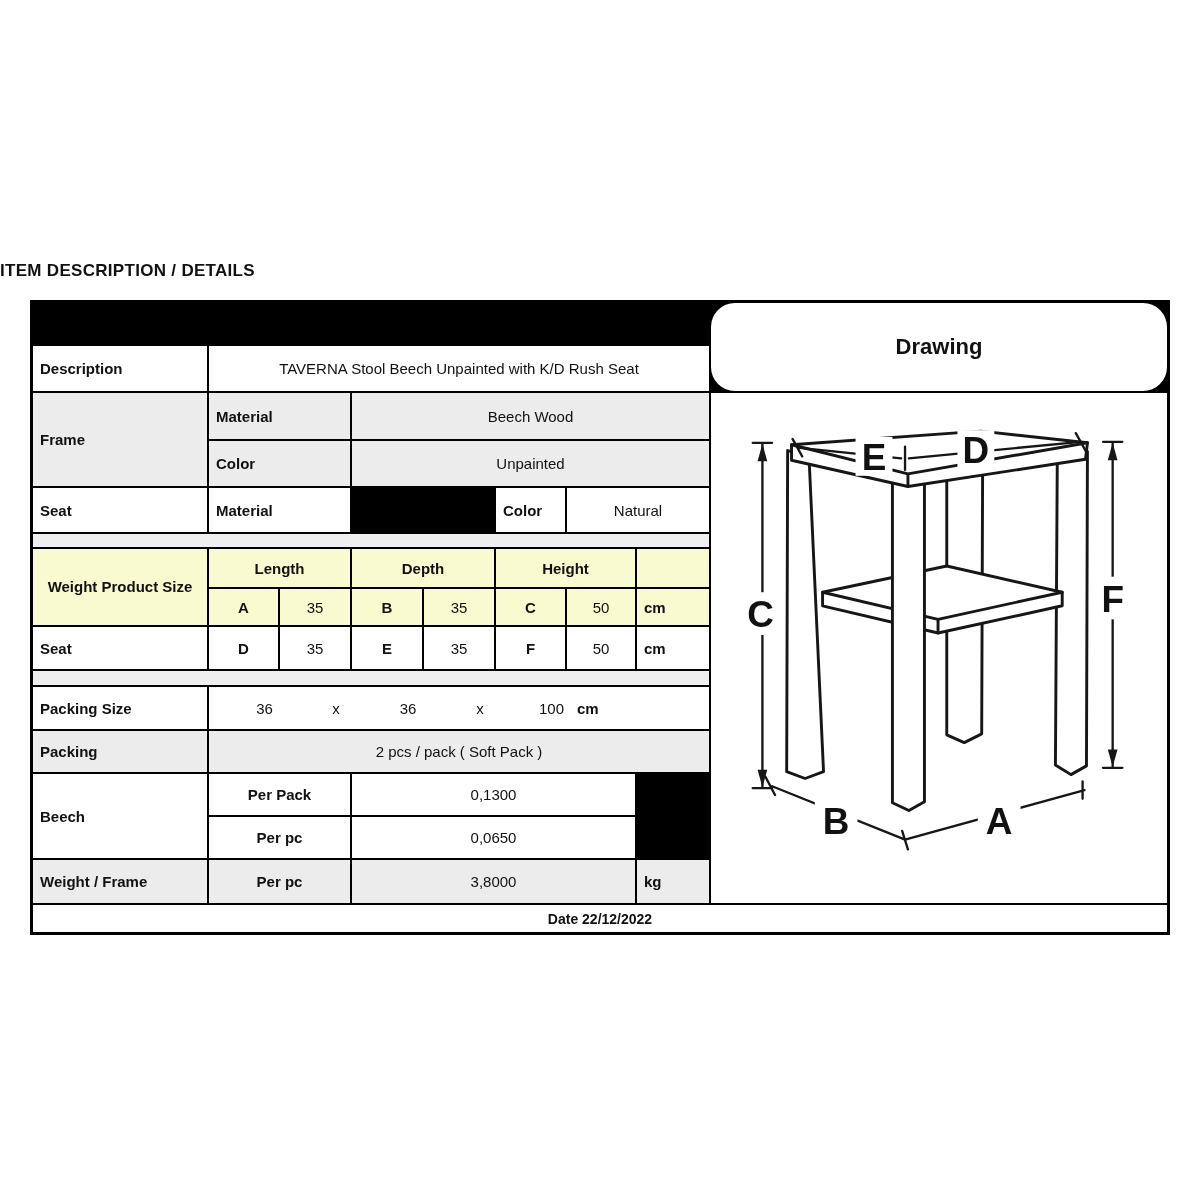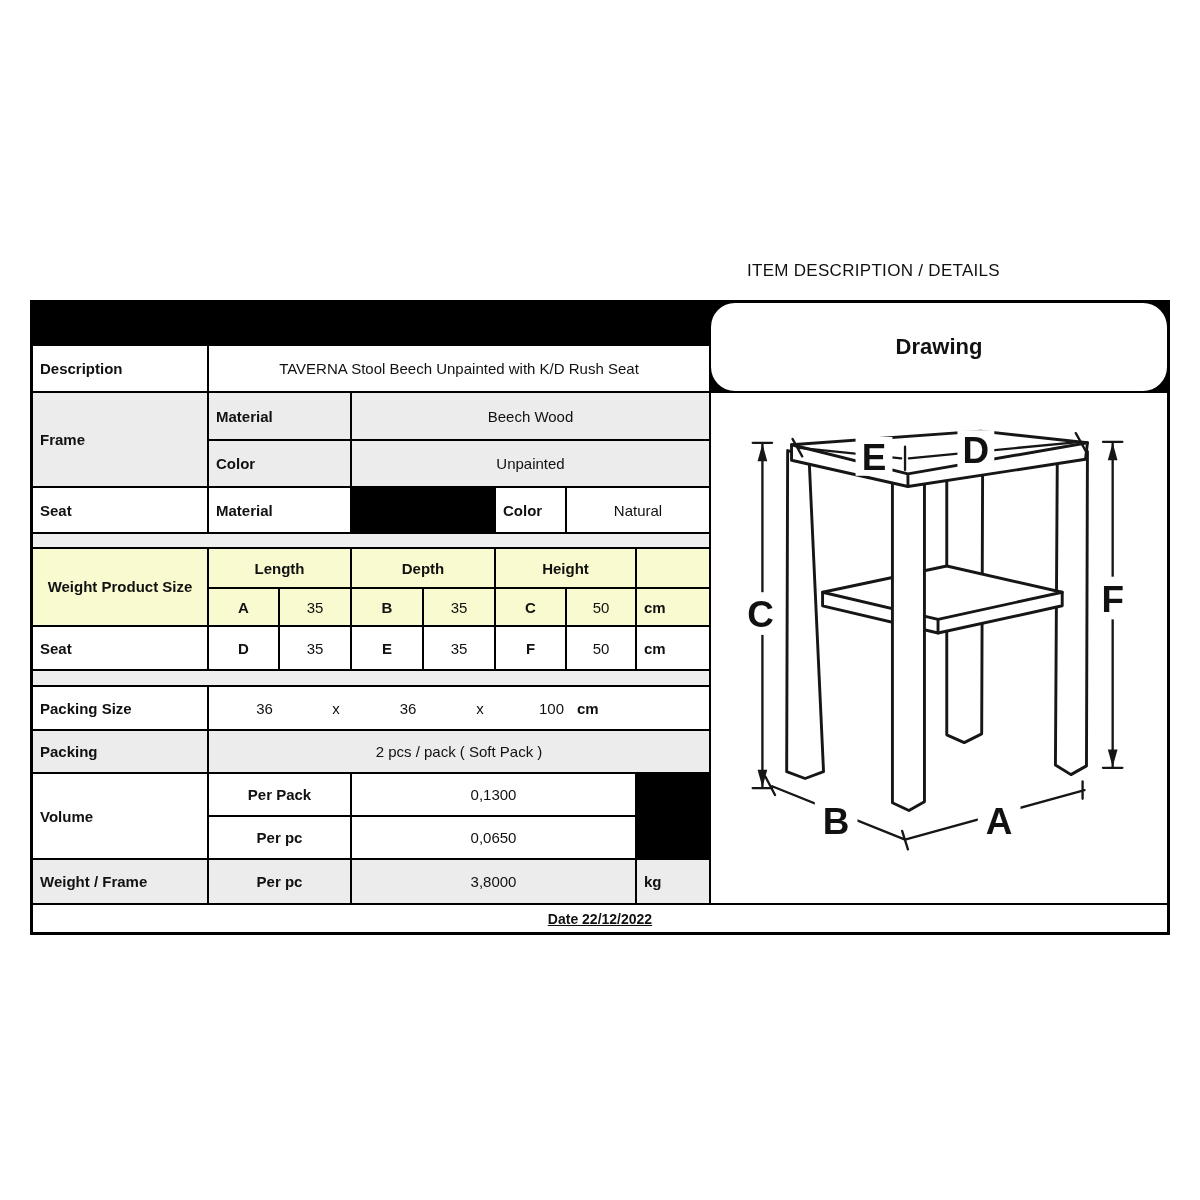--- a/index.html
+++ b/index.html
@@ -1,27 +1,27 @@
 <!DOCTYPE html>
 <html style="--yellow: #FAFAD0; --gray: #ECECEC; --spacer: #EFEFEF; --line: #161616; --text: #111111;"><head>
 <meta charset="utf-8">
 <style>
   html,body{margin:0;padding:0;background:#fff;}
   body{width:1200px;height:1200px;position:relative;font-family:"Liberation Sans",sans-serif;color:#111;}
-  .page-title{position:absolute;left:0;top:261px;width:1000px;text-align:right;font-size:17px;font-weight:normal;letter-spacing:.3px;}
+  .page-title{position:absolute;left:0;top:261px;width:1000px;text-align:left;font-size:17px;font-weight:bold;letter-spacing:.3px;}
   .spec{position:absolute;left:30px;top:300px;width:1140px;height:635px;box-sizing:border-box;
         background:#000;border:3px solid #000;display:grid;gap:2px;
         grid-template-columns:174px 69px 70px 70px 70px 69px 68px 72px 456px;
         grid-template-rows:41px 45px 46px 45px 44px 13px 38px 36px 42px 14px 42px 41px 41px 41px 43px 27px;
         font-size:15px;}
   .cell{background:#fff;display:flex;align-items:center;justify-content:center;overflow:hidden;}
   .lbl{justify-content:flex-start;padding-left:7px;font-weight:bold;}
   .b{font-weight:bold;}
   .fs17{font-size:22px;border-radius:24px;}
-  .fs14{font-size:14px;text-decoration:underline;}
+  .fs14{font-size:14px;}
   .gray{background:var(--gray,#ECECEC);}
   .yellow{background:var(--yellow,#FAFAD0);}
   .spacer{background:var(--spacer,#EFEFEF);}
   .wrapctr{text-align:center;line-height:1.25;}
   .psize{display:grid;grid-template-columns:71px 72px 72px 72px 71px 1fr;align-items:center;}
   .psize span{text-align:center;padding-left:40px;}
   .psize .unit{text-align:left;padding-left:10px;font-weight:bold;}
   .canvas{padding:0;}
   .canvas svg{width:100%;height:100%;display:block;}
 </style>
@@ -124,21 +124,21 @@
     <span>x</span>
     <span>36</span>
     <span>x</span>
     <span>100</span>
     <span class="unit">cm</span>
   </div>
 
   <div class="cell lbl gray" style="grid-area:12/1/13/2">Packing</div>
   <div class="cell gray" style="grid-area:12/2/13/9">2 pcs / pack ( Soft Pack )</div>
 
-  <div class="cell lbl" style="grid-area:13/1/15/2">Volume</div>
+  <div class="cell lbl" style="grid-area:13/1/15/2">Beech</div>
   <div class="cell b" style="grid-area:13/2/14/4">Per Pack</div>
   <div class="cell" style="grid-area:13/4/14/8">0,1300</div>
   <div class="cell b" style="grid-area:14/2/15/4">Per pc</div>
   <div class="cell" style="grid-area:14/4/15/8">0,0650</div>
 
   <div class="cell lbl gray" style="grid-area:15/1/16/2">Weight / Frame</div>
   <div class="cell b gray" style="grid-area:15/2/16/4">Per pc</div>
   <div class="cell gray" style="grid-area:15/4/16/8">3,8000</div>
   <div class="cell lbl gray" style="grid-area:15/8/16/9">kg</div>
 

